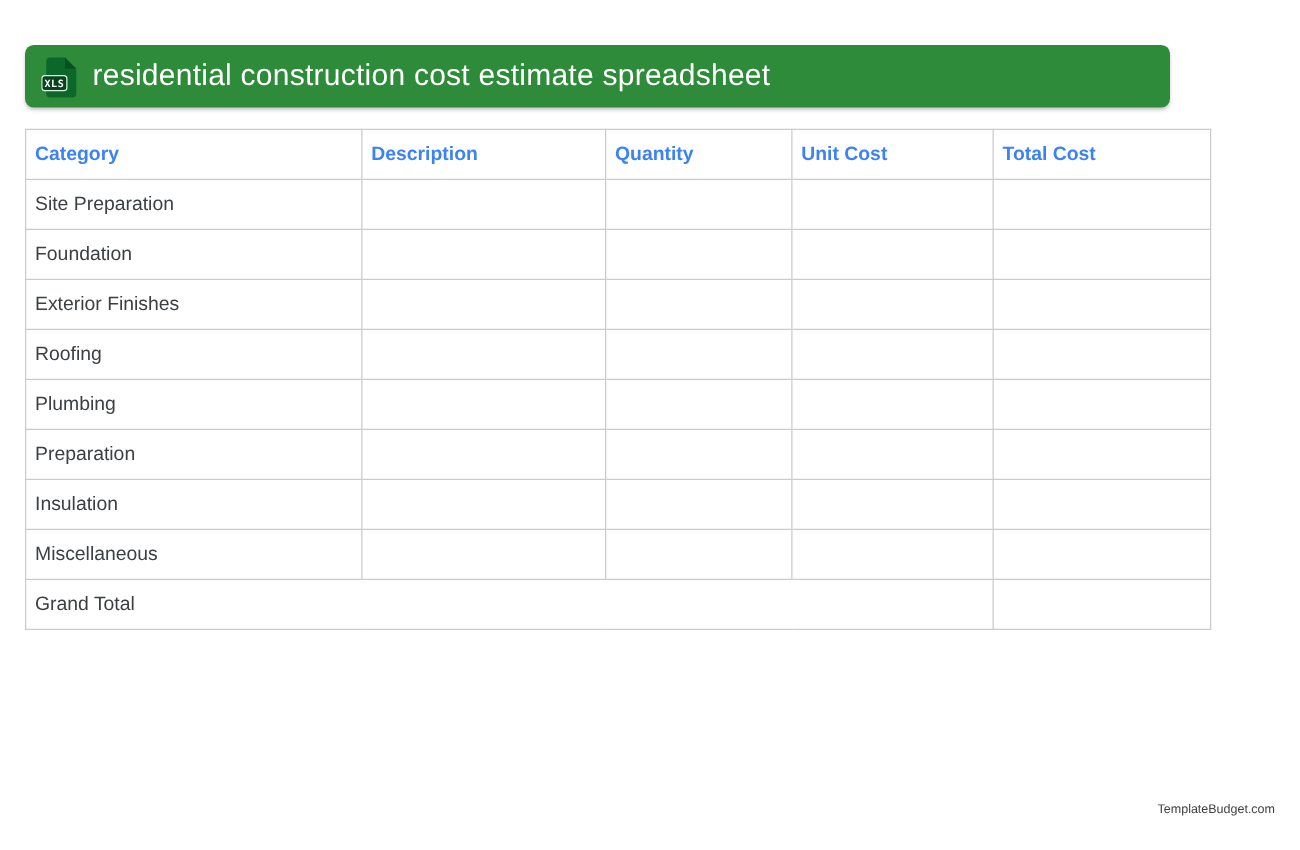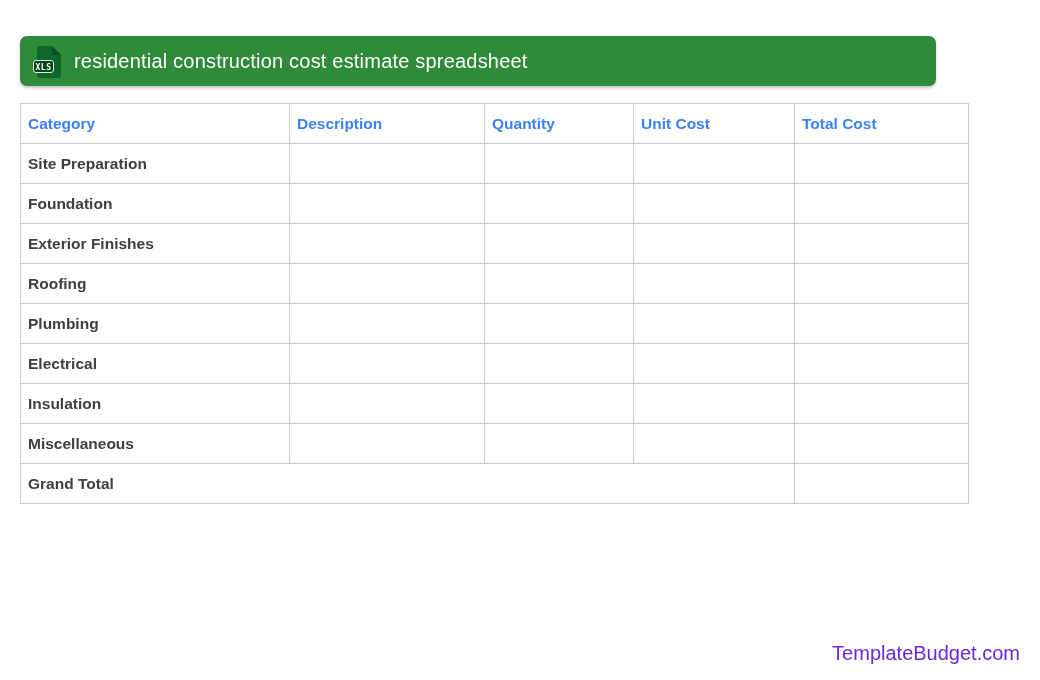--- a/index.html
+++ b/index.html
@@ -28,21 +28,21 @@
   }
   .xls-icon {
     width: 29px;
     height: 34px;
     flex: 0 0 auto;
     display: inline-block;
     margin-top: 2px;
   }
   .banner-title {
     color: #ffffff;
-    font-size: 20px;
+    font-size: 24px;
     font-weight: 500;
     margin-left: 12px;
     letter-spacing: 0.2px;
     white-space: nowrap;
   }
   table.cost-table {
     position: absolute;
     left: 20px;
     top: 103px;
     width: 948px;
@@ -59,29 +59,29 @@
     overflow: hidden;
     white-space: nowrap;
   }
   .cost-table th {
     font-size: 15.5px;
     font-weight: bold;
     color: #3b82f6;
   }
   .cost-table td {
     font-size: 15.5px;
-    font-weight: bold;
+    font-weight: normal;
     color: #3C4043;
   }
   .site-credit {
     position: absolute;
     right: 20px;
     top: 642px;
-    font-size: 20px;
-    color: #6d28d9;
+    font-size: 10px;
+    color: #404040;
     text-align: right;
   }
 </style>
 </head>
 <body>
 
 <div class="banner">
   <span class="xls-icon">
     <svg width="29" height="34" viewBox="0 0 29 34" xmlns="http://www.w3.org/2000/svg">
       <path d="M7 1 h12 l9 9 v20 a3 3 0 0 1 -3 3 H7 a3 3 0 0 1 -3 -3 V4 a3 3 0 0 1 3 -3 z" fill="#0C672B"></path>
@@ -146,21 +146,21 @@
 
   <tr>
     <td>Plumbing</td>
     <td></td>
     <td></td>
     <td></td>
     <td></td>
   </tr>
 
   <tr>
-    <td>Electrical</td>
+    <td>Preparation</td>
     <td></td>
     <td></td>
     <td></td>
     <td></td>
   </tr>
 
   <tr>
     <td>Insulation</td>
     <td></td>
     <td></td>

